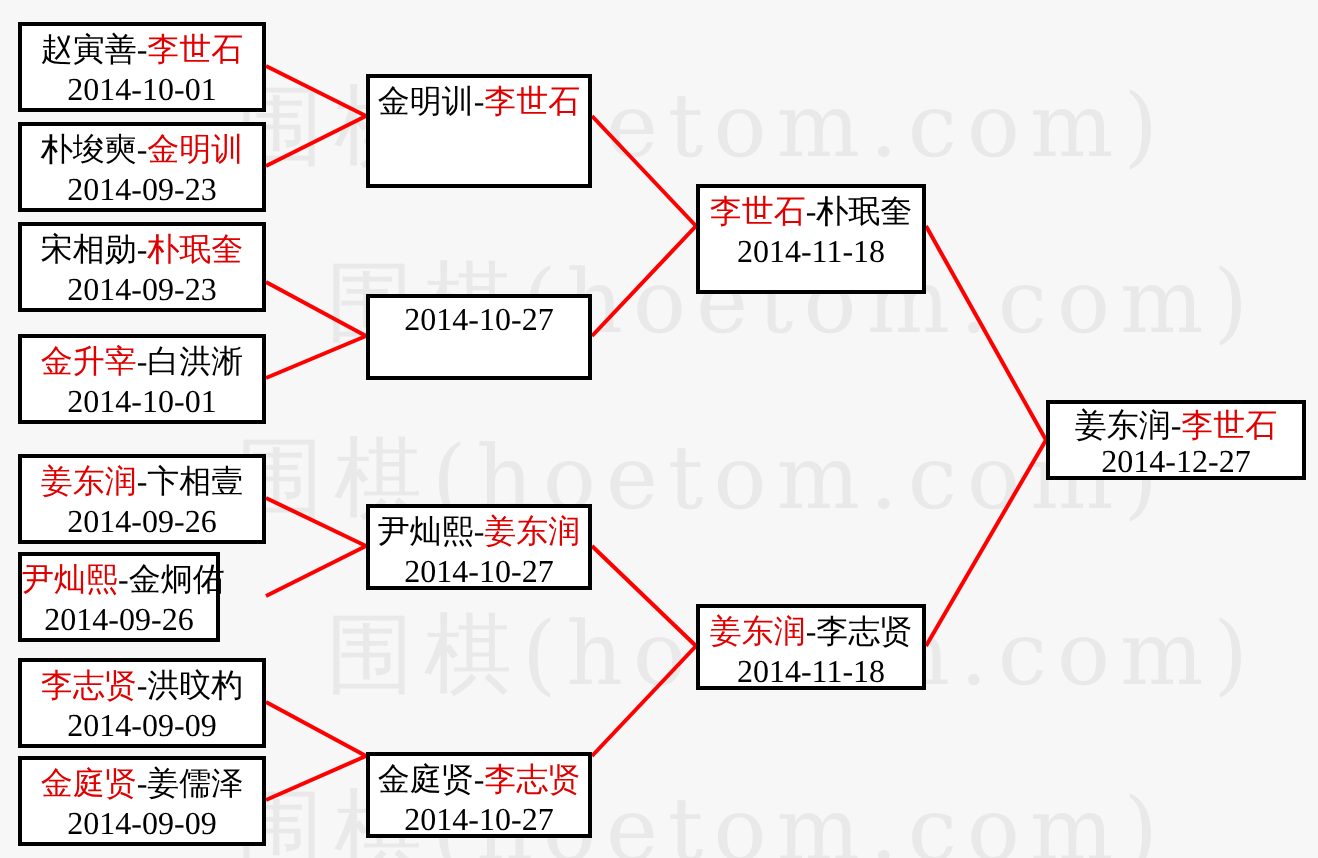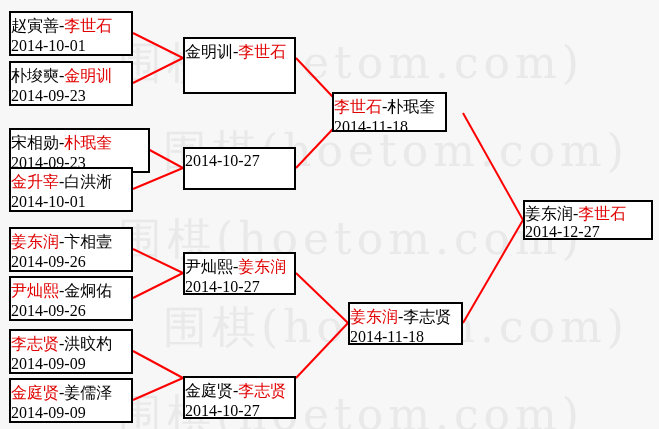--- a/index.html
+++ b/index.html
@@ -31,45 +31,45 @@
   .wm5{left:118px;top:386px}
   
   .wires{position:absolute;left:0;top:0;z-index:1;}
   .wires line{stroke:#ff0000;stroke-width:2;}
   
   .match{
     position:absolute;
     box-sizing:border-box;
     background:#ffffff;
     border:2px solid #000000;
-    text-align:left;
+    text-align:center;
     z-index:2;
     font-size:16px;
     color:#000000;
     padding-top:2px;
   }
   .match .names{line-height:21px;white-space:nowrap;}
   .match .date{line-height:19px;white-space:nowrap;}
   .match .win{color:#e00000;}
   
   .m0{left:9px;top:11px;width:124px;height:45px}
   .m1{left:9px;top:61px;width:124px;height:45px}
-  .m2{left:9px;top:128px;width:141px;height:45px}
+  .m2{left:9px;top:111px;width:124px;height:45px}
   .m3{left:9px;top:167px;width:124px;height:45px}
   .m4{left:9px;top:227px;width:124px;height:45px}
-  .m5{left:9px;top:276px;width:124px;height:45px}
+  .m5{left:9px;top:276px;width:101px;height:45px}
   .m6{left:9px;top:329px;width:124px;height:45px}
   .m7{left:9px;top:378px;width:124px;height:45px}
   
   .m8{left:183px;top:37px;width:113px;height:57px}
   .m9{left:183px;top:147px;width:113px;height:43px}
   .m10{left:183px;top:252px;width:113px;height:43px}
   .m11{left:183px;top:376px;width:113px;height:43px}
   
-  .m12{left:332px;top:92px;width:115px;height:40px}
+  .m12{left:348px;top:92px;width:115px;height:55px}
   .m13{left:348px;top:302px;width:115px;height:43px}
   
   .m14{left:523px;top:200px;width:130px;height:40px}
   .m14 .names{line-height:19px}
   .m14 .date{line-height:18px}
 </style>
 </head>
 <body>
 
 <div class="stage">

